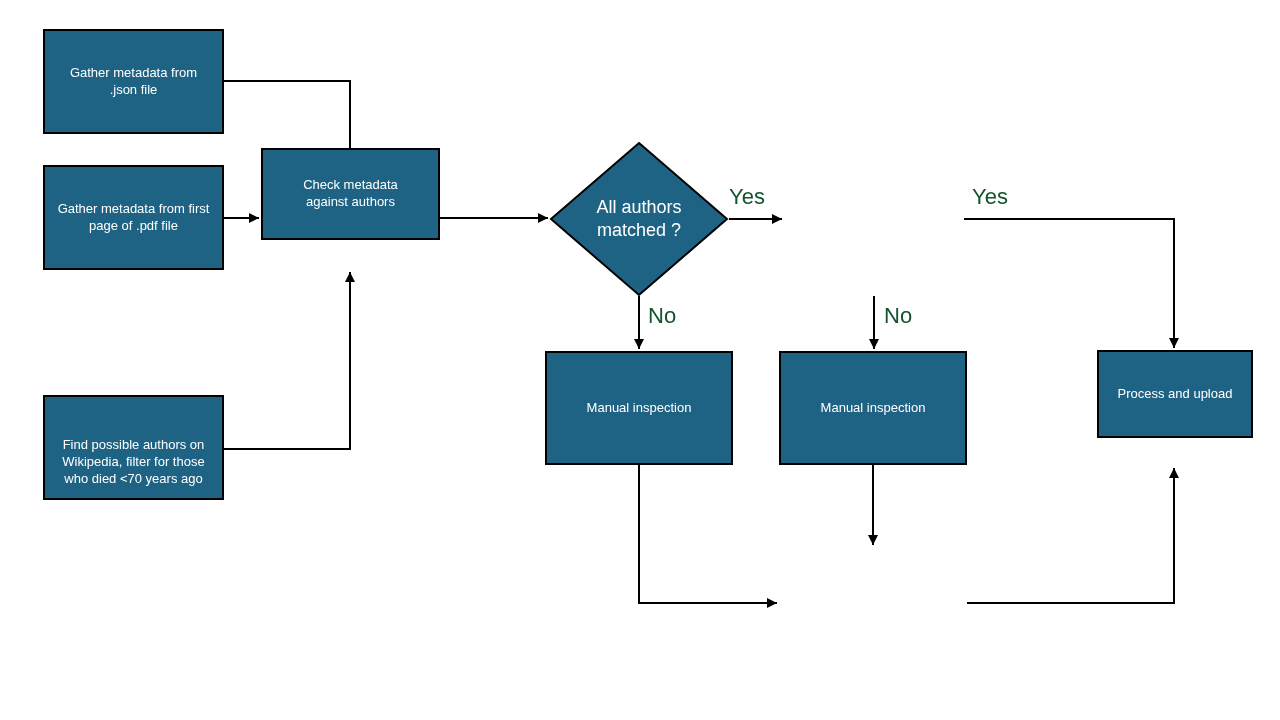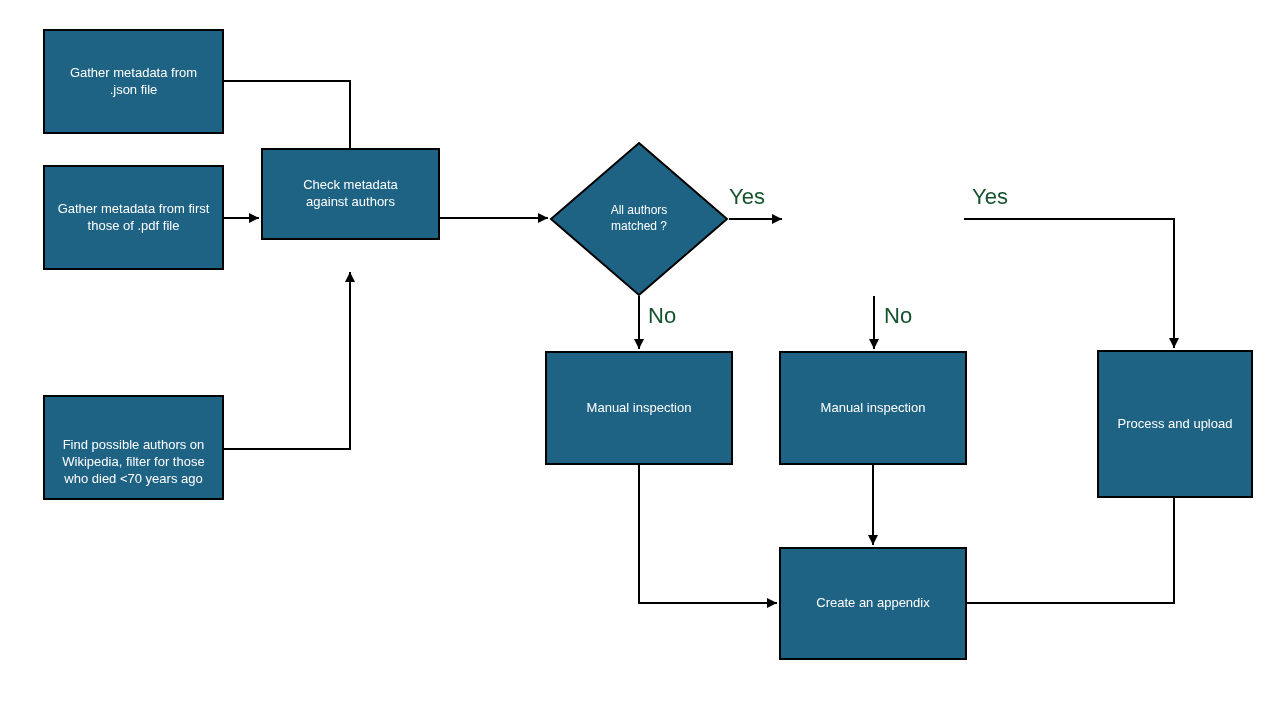--- a/index.html
+++ b/index.html
@@ -49,21 +49,21 @@
     stroke-width: 2;
   }
   .decision .dtext {
     position: absolute;
     left: 0; top: 0; right: 0; bottom: 0;
     display: flex;
     align-items: center;
     justify-content: center;
     text-align: center;
     color: #ffffff;
-    font-size: 12px;
+    font-size: 18px;
     line-height: 1.3;
   }
   .decision .dtext span { display: block; }
   .edge-label {
     position: absolute;
     font-size: 22px;
     color: #14532d;
     white-space: nowrap;
   }
 </style>
@@ -89,21 +89,21 @@
     <polyline class="edge" points="639,465 639,603 777,603" marker-end="url(#arr)"></polyline>
     <polyline class="edge" points="873,465 873,545" marker-end="url(#arr)"></polyline>
     <polyline class="edge" points="967,603 1174,603 1174,468" marker-end="url(#arr)"></polyline>
   </svg>
 
   <div class="node" style="left:43px; top:29px; width:181px; height:105px;">
     <span class="node-label" style="max-width:150px;">Gather metadata from .json file</span>
   </div>
 
   <div class="node" style="left:43px; top:165px; width:181px; height:105px;">
-    <span class="node-label" style="max-width:170px;">Gather metadata from first those of .pdf file</span>
+    <span class="node-label" style="max-width:170px;">Gather metadata from first page of .pdf file</span>
   </div>
 
   <div class="node" style="left:43px; top:395px; width:181px; height:105px;">
     <span class="node-label" style="max-width:168px;margin-top:30px;">Find possible authors on Wikipedia, filter for those who died &lt;70 years ago</span>
   </div>
 
   <div class="node" style="left:261px; top:148px; width:179px; height:92px;">
     <span class="node-label" style="max-width:115px;">Check metadata against authors</span>
   </div>
 
@@ -118,26 +118,23 @@
 
 
   <div class="node" style="left:545px; top:351px; width:188px; height:114px;">
     <span class="node-label">Manual inspection</span>
   </div>
 
   <div class="node" style="left:779px; top:351px; width:188px; height:114px;">
     <span class="node-label">Manual inspection</span>
   </div>
 
-  <div class="node" style="left:1097px; top:350px; width:156px; height:148px;">
+  <div class="node" style="left:1097px; top:350px; width:156px; height:88px;">
     <span class="node-label">Process and upload</span>
   </div>
 
-  <div class="node" style="left:779px; top:547px; width:188px; height:113px;">
-    <span class="node-label">Create an appendix</span>
-  </div>
 
   <div class="edge-label" style="left:729px; top:184px;">Yes</div>
   <div class="edge-label" style="left:648px; top:303px;">No</div>
   <div class="edge-label" style="left:972px; top:184px;">Yes</div>
   <div class="edge-label" style="left:884px; top:303px;">No</div>
 
 </div>
 
 </body></html>

